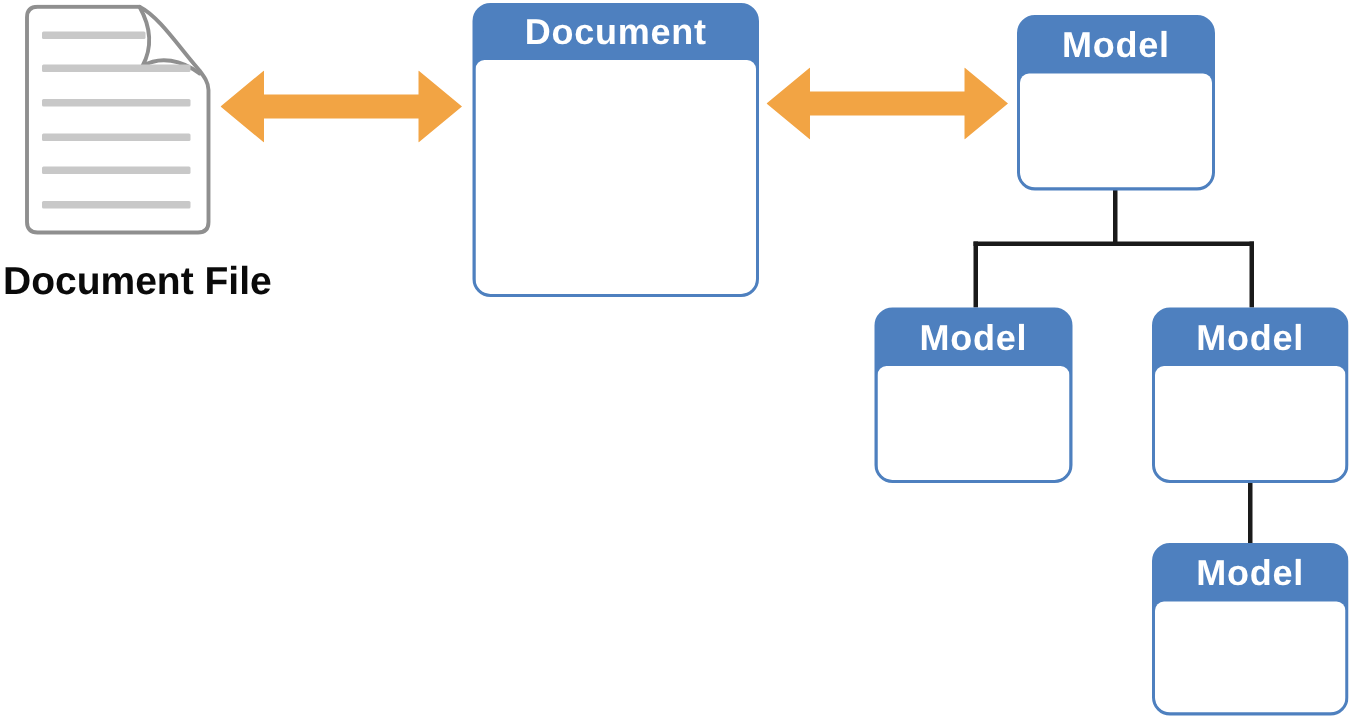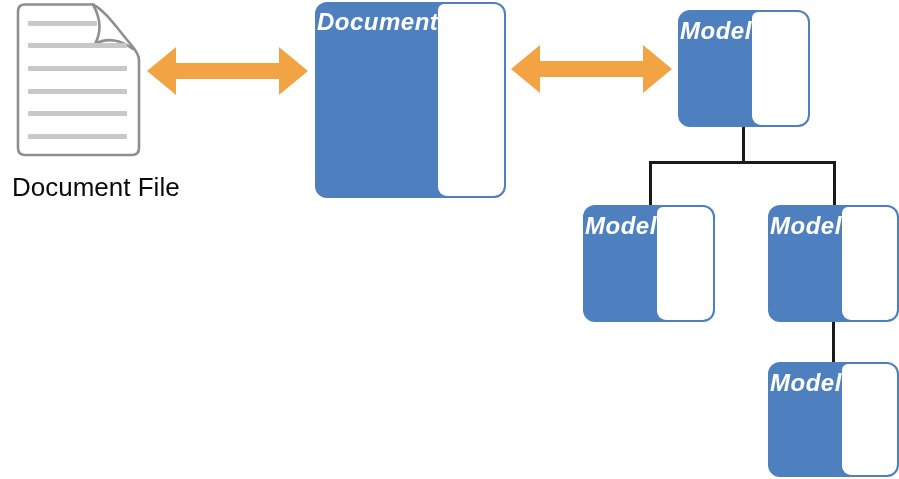--- a/index.html
+++ b/index.html
@@ -23,23 +23,22 @@
   }
   .abs { position: absolute; }
 
   
   .node {
     position: absolute;
     background: var(--box-blue);
     border: 2.5px solid var(--box-blue);
     border-radius: 12px;
     display: flex;
-    flex-direction: row;
+    flex-direction: column;
     overflow: hidden;
-    font-style: italic;
   }
   .node-title {
     display: flex;
     align-items: center;
     justify-content: center;
     color: #fff;
     font-weight: bold;
     font-size: 24px;
     letter-spacing: 0.5px;
     flex: 0 0 auto;
@@ -69,25 +68,26 @@
     fill: #fff;
     stroke: var(--icon-border-gray);
     stroke-width: 2.6;
     stroke-linejoin: round;
     stroke-linecap: round;
   }
   .file-icon-svg .page-line { fill: var(--icon-line-gray); }
 
   .file-label {
     position: absolute;
-    left: 12px; top: 172px;
+    left: 2px; top: 172px;
     font-size: 26px;
     line-height: 30px;
     color: var(--label-text);
     white-space: nowrap;
+    font-weight: bold;
   }
 
   
   .arrow-svg polygon { fill: var(--arrow-orange); }
 </style>
 </head>
 <body>
 
 <div class="canvas">
 

